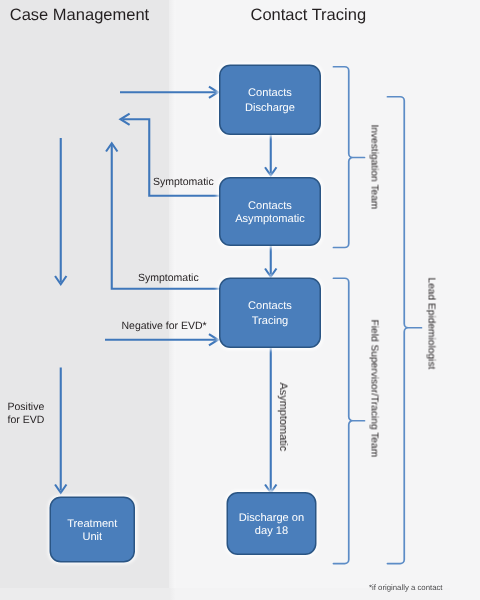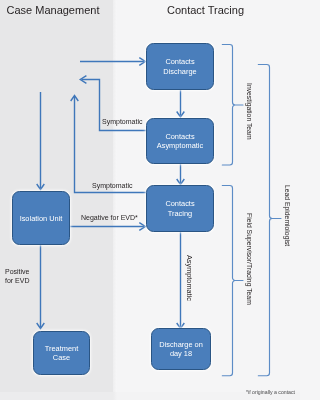--- a/index.html
+++ b/index.html
@@ -69,30 +69,27 @@
 
 
   <div class="node" style="left:146px;top:43px;width:68px;height:47px;">
     <span><span>Contacts</span><br><span>Discharge</span></span>
   </div>
 
   <div class="node" style="left:146px;top:118px;width:68px;height:46px;">
     <span><span>Contacts</span><br><span>Asymptomatic</span></span>
   </div>
 
-  <div class="node" style="left:12px;top:191px;width:58px;height:54px;">
-    <span class="nudge">Isolation Unit</span>
-  </div>
 
   <div class="node" style="left:146px;top:185px;width:68px;height:47px;">
     <span><span>Contacts</span><br><span>Tracing</span></span>
   </div>
 
   <div class="node" style="left:13px;top:331px;width:57px;height:44px;margin-left:20px;">
-    <span><span>Treatment</span><br><span>Case</span></span>
+    <span><span>Treatment</span><br><span>Unit</span></span>
   </div>
 
   <div class="node" style="left:151px;top:328px;width:60px;height:42px;">
     <span><span>Discharge on</span><br><span>day 18</span></span>
   </div>
 
   <div class="elabel" style="left:102px;top:117px;">Symptomatic</div>
   <div class="elabel" style="left:92px;top:181px;">Symptomatic</div>
   <div class="elabel" style="left:81px;top:213px;">Negative for EVD*</div>
   <div class="elabel" style="left:5px;top:267px;"><span>Positive</span><br><span>for EVD</span></div>

